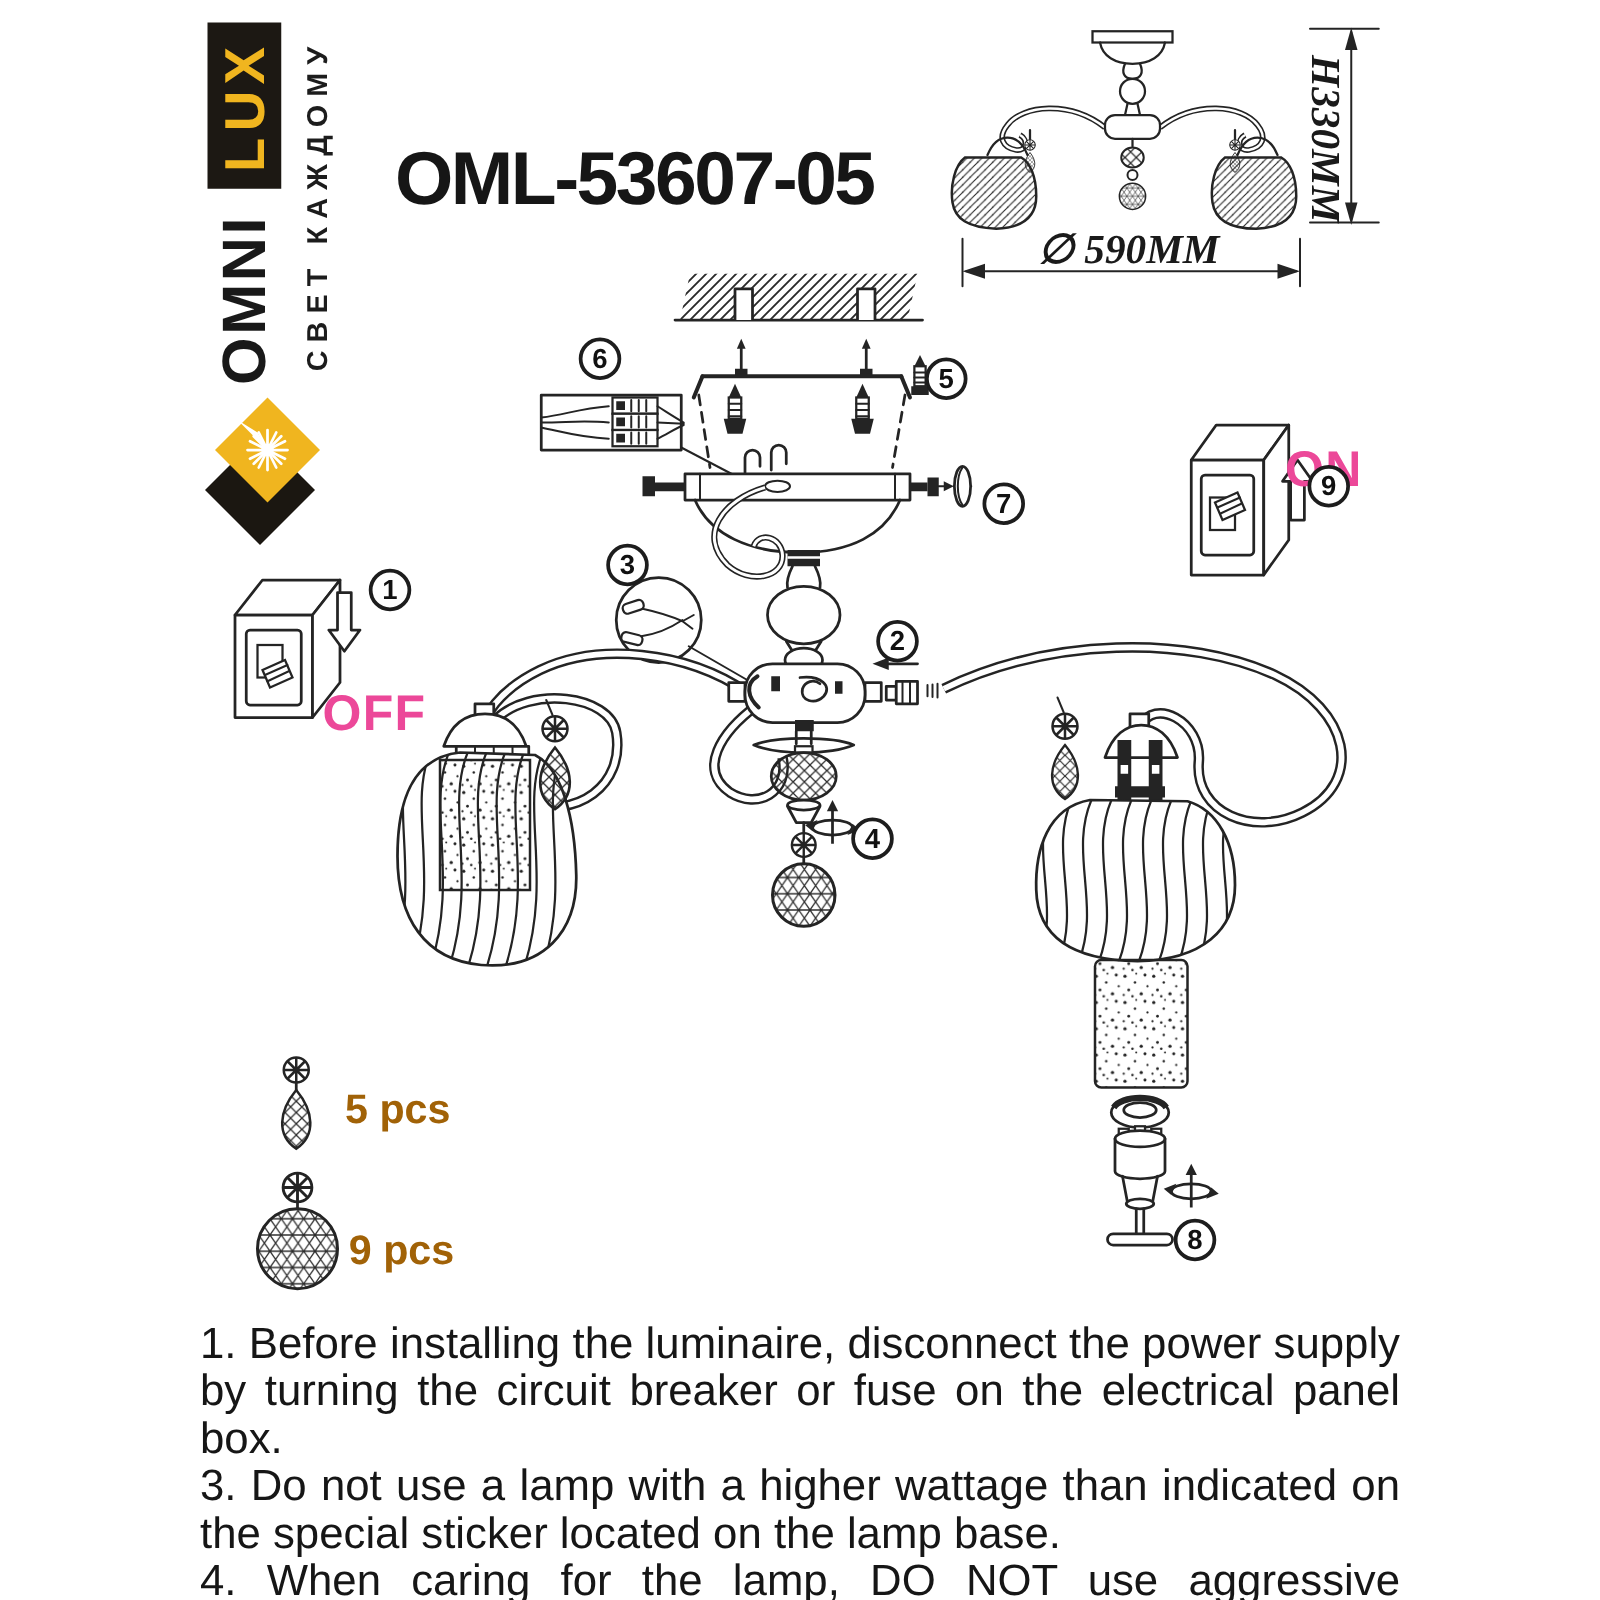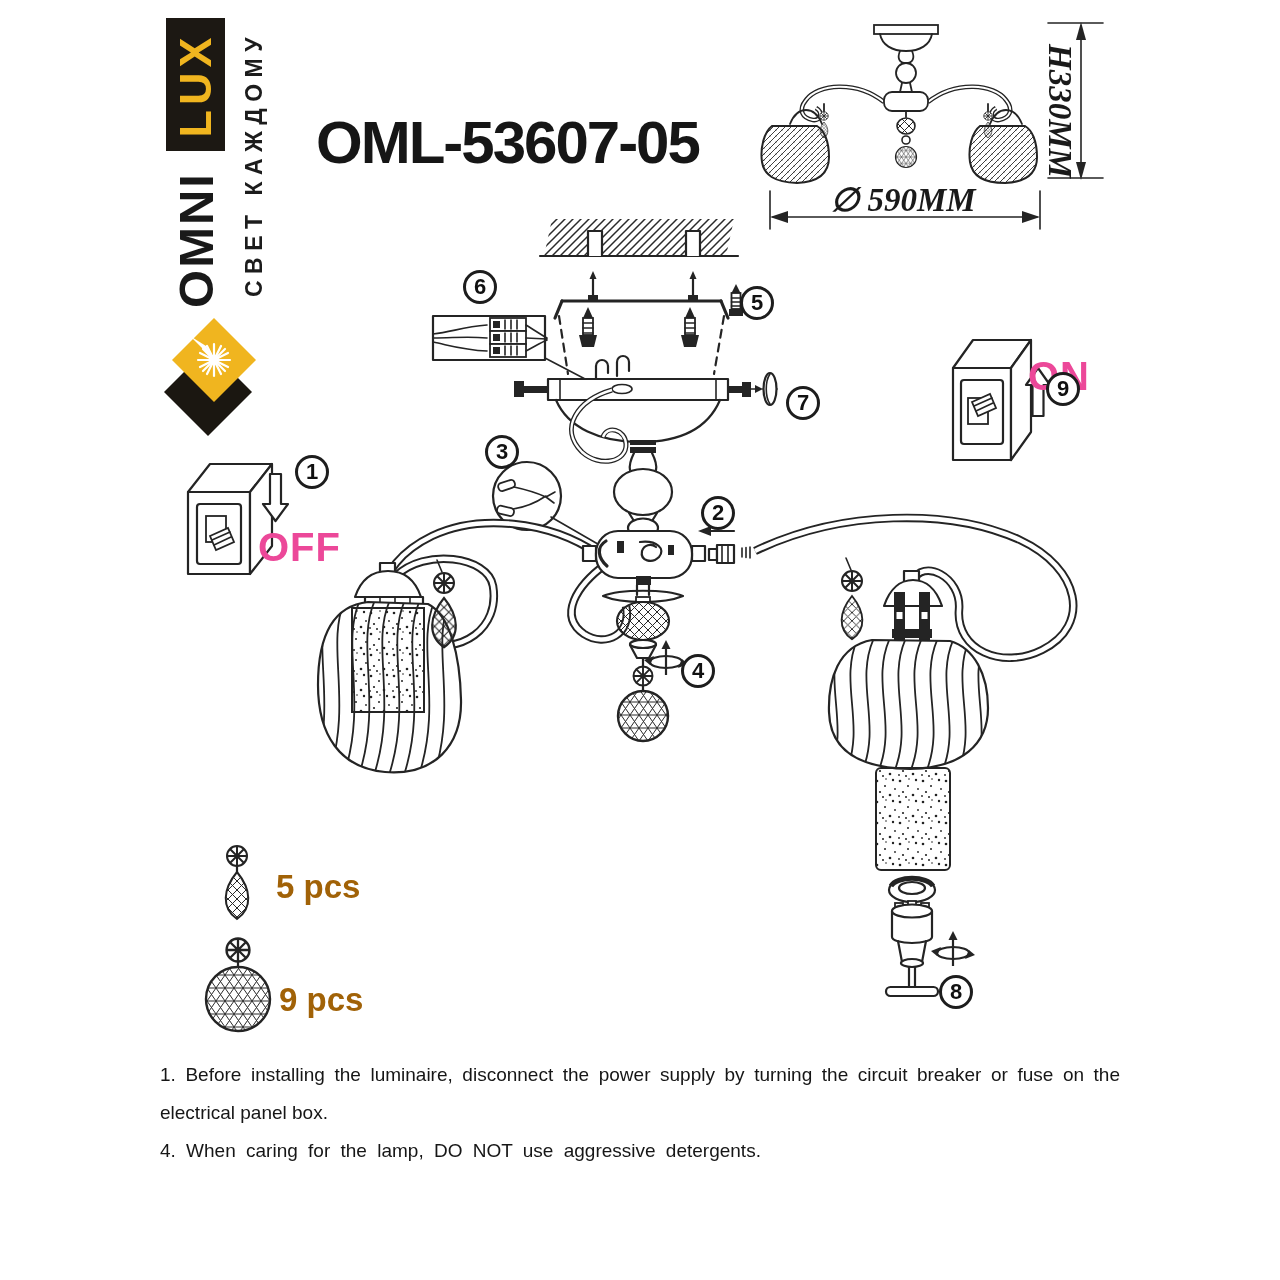--- a/index.html
+++ b/index.html
@@ -36,29 +36,29 @@
               rotate(-90deg); font-weight:700; font-size:45px; letter-spacing:5px; color:#F0B51F; white-space:nowrap; }
   .omni-text { left:196px; top:240px; font-weight:700; font-size:49px; letter-spacing:2px; color:#191919; }
   .tagline { left:254px; top:164px; font-weight:700; font-size:23px; letter-spacing:6.5px; color:#1c1c1c; }
   .model { position:absolute; left:316px; top:108px; margin:0; font-weight:700; font-size:60px;
            letter-spacing:-2px; color:#161616; }
   .dim { position:absolute; white-space:nowrap; font-family:"Liberation Serif", serif;
          font-style:italic; font-weight:700; font-size:33px; color:#1a1a1a; }
   .dim-h { left:1059px; top:111px; transform:translate(-50%,-50%) rotate(90deg); }
   .dim-d { left:903px; top:199px; transform:translate(-50%,-50%); }
   .swlabel { position:absolute; font-weight:700; font-size:40px; letter-spacing:1px; color:#ec4899;margin-top:23px; }
-  .off-label { left:258px; top:502px; }
+  .off-label { left:258px; top:526px; }
   .on-label  { left:1028px; top:331px; }
   .pcs { position:absolute; font-weight:700; font-size:33px; color:#a16207; }
   .pcs5 { left:276px; top:868px; } .pcs1 { left:279px; top:981px; }
   .step { position:absolute; width:34px; height:34px; border:3px solid #1d1d1d; border-radius:50%;
           background:#fff; display:flex; align-items:center; justify-content:center;
           font-weight:700; font-size:22px; color:#111; box-sizing:border-box; }
   .instructions { position:absolute; left:160px; top:1056px; width:960px; }
-  .instructions p { margin:0; font-size:19px; line-height:38px; text-align:justify; color:#161616; }
+  .instructions p { margin:0; font-size:35px; line-height:38px; text-align:justify; color:#161616; }
   .wsp { word-spacing:5px; }
 </style>
 </head>
 <body>
 
 <div class="page">
 
   <svg class="art" width="1280" height="1280" viewBox="0 0 1280 1280">
     <defs>
       <pattern id="hatch" width="8" height="8" patternUnits="userSpaceOnUse">
@@ -441,16 +441,17 @@
   <div class="step" style="left:485px; top:435px;">3</div>
   <div class="step" style="left:681px; top:654px;">4</div>
   <div class="step" style="left:740px; top:286px;">5</div>
   <div class="step" style="left:463px; top:270px;">6</div>
   <div class="step" style="left:786px; top:386px;">7</div>
   <div class="step" style="left:939px; top:975px;">8</div>
   <div class="step" style="left:1046px; top:372px;">9</div>
 
   <div class="instructions">
     <p>1. Before installing the luminaire, disconnect the power supply by turning the circuit breaker or fuse on the electrical panel box.</p>
+    <p>3. Do not use a lamp with a higher wattage than indicated on the special sticker located on the lamp base.</p>
     <p class="wsp">4. When caring for the lamp, DO NOT use aggressive detergents.</p>
   </div>
 
 </div>
 
 </body></html>

